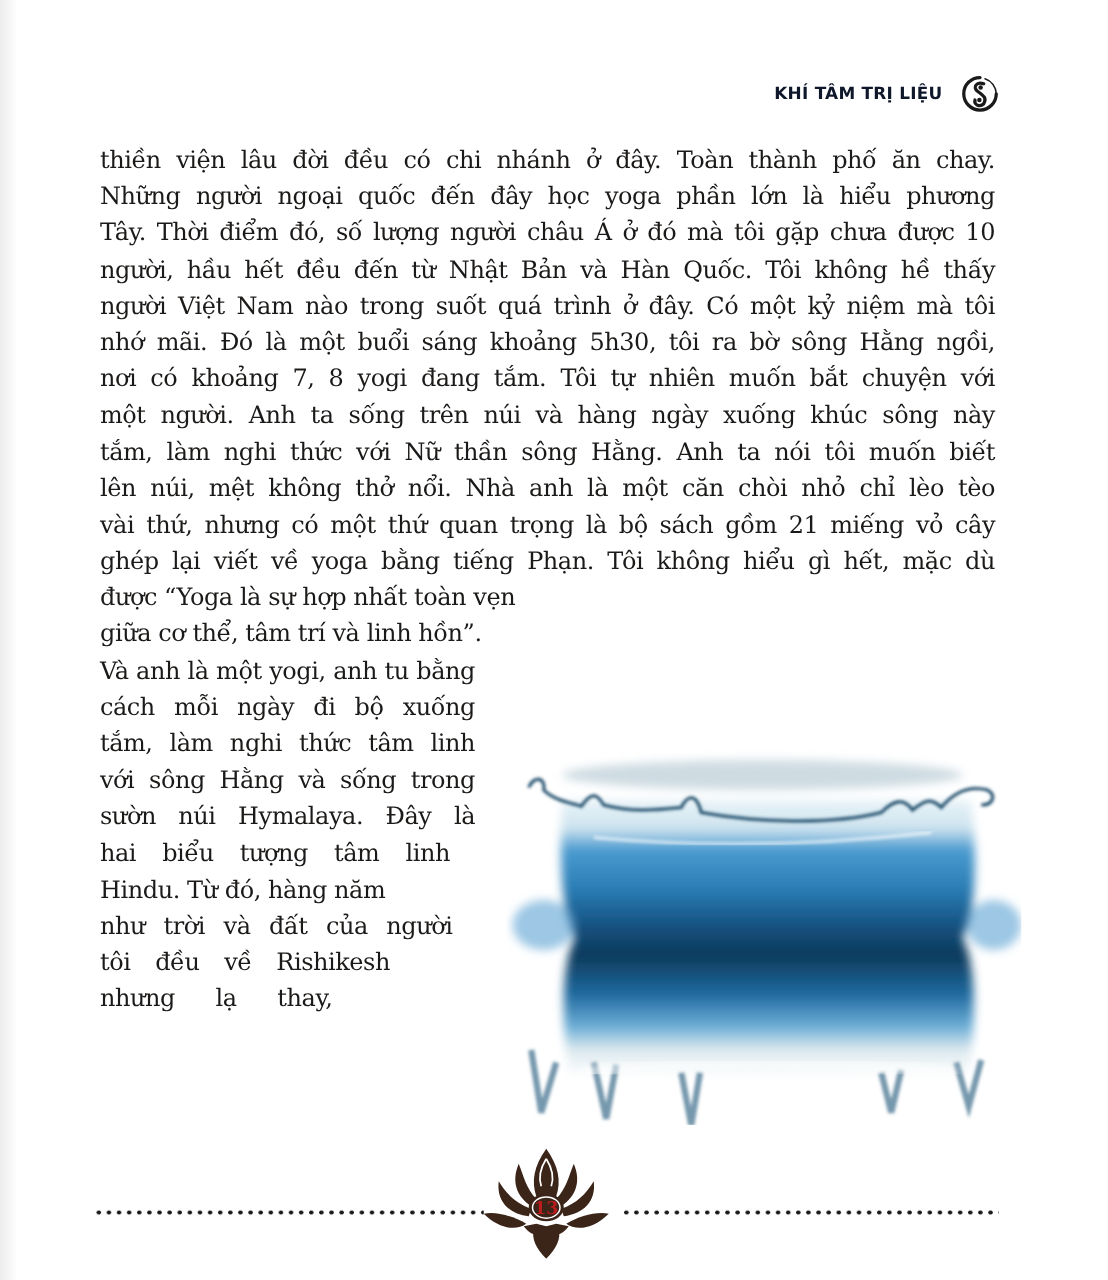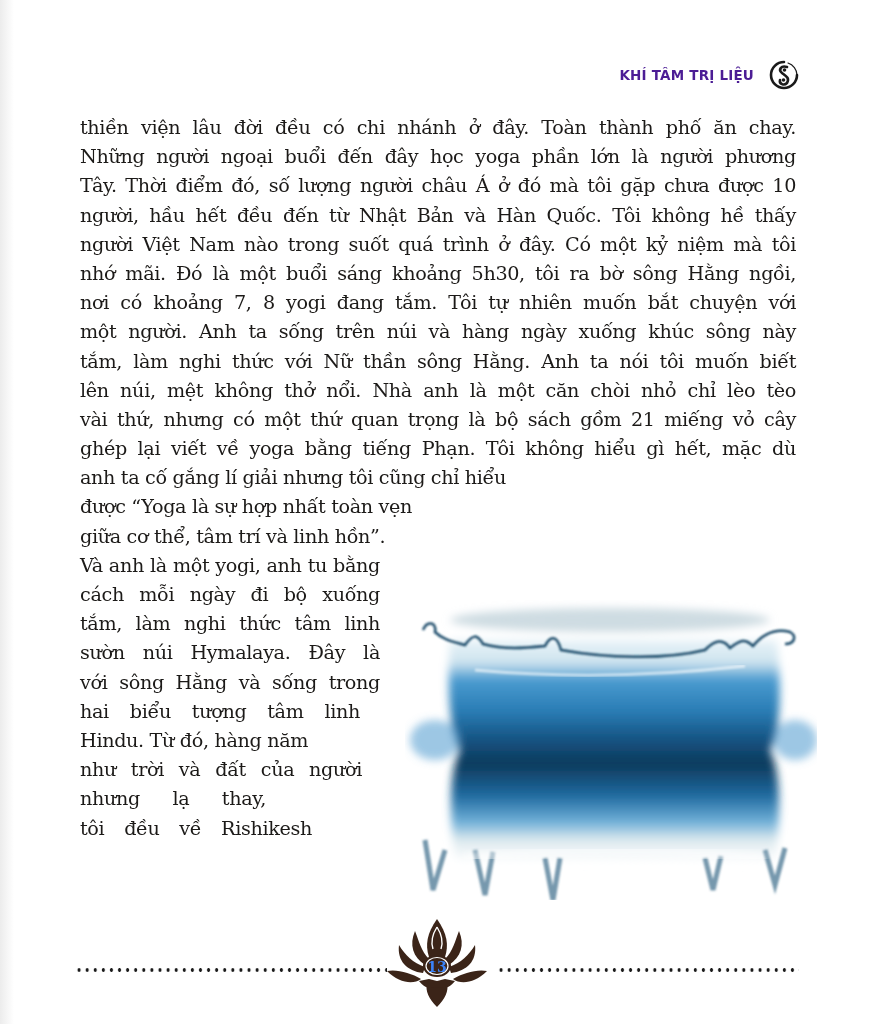--- a/index.html
+++ b/index.html
@@ -12,21 +12,21 @@
     .page-shadow {
       position: absolute; left: 0; top: 0; width: 14px; height: 1024px;
       background: linear-gradient(to right, #ececec, #ffffff);
     }
     .header {
       position: absolute; top: 58px; left: 560px; width: 240px; height: 34px;
       display: flex; align-items: center; justify-content: flex-end; gap: 14px;
     }
     .header-title {
       font-family: "DejaVu Sans", "Liberation Sans", sans-serif;
-      font-weight: bold; font-size: 13.5px; letter-spacing: 0.2px; color: #4c1d95;
+      font-weight: bold; font-size: 13.5px; letter-spacing: 0.2px; color: #0f172a;
     }
     .header-icon { width: 32px; height: 32px; }
 
     .body-text {
       position: absolute; left: 80px; top: 113px; width: 716px;
       font-size: 19.2px; line-height: 29.2px; letter-spacing: -0.35px;
     }
     .line { white-space: nowrap; height: 29.2px; }
     .line.full { text-align: justify; text-align-last: justify; }
     .line.narrow { width: 300px; text-align: justify; text-align-last: justify; }
@@ -45,65 +45,64 @@
       position: absolute; left: 497px; top: 967px; width: 302px; height: 6px;
       background-image: radial-gradient(circle, #1a1a1a 1.6px, transparent 1.9px);
       background-size: 8.1px 6px; background-repeat: repeat-x;
     }
     .lotus {
       position: absolute; left: 385px; top: 915px; width: 104px; height: 92px;
     }
     .page-number {
       position: absolute; left: 422px; top: 956px; width: 30px; height: 22px;
       text-align: center; font-family: "DejaVu Serif", serif; font-size: 14px;
-      font-weight: bold; color: #3b82f6; line-height: 22px;
+      font-weight: bold; color: #b91c1c; line-height: 22px;
     }
   </style>
 </head>
 <body>
 
 <div class="page-shadow"></div>
 
 <div class="header">
   <span class="header-title">KHÍ TÂM TRỊ LIỆU</span>
   <svg class="header-icon" viewBox="0 0 32 32">
     <path d="M16 3 A13 13 0 1 0 29 16" fill="none" stroke="#1a1a1a" stroke-width="2.6" stroke-linecap="round"></path>
     <path d="M29 16 A13 13 0 0 0 20 4" fill="none" stroke="#1a1a1a" stroke-width="1.2" stroke-linecap="round"></path>
     <path d="M19 8 C13 6 10 11 14 14 C18 17 22 19 19 24 C16 27 11 25 12 21" fill="none" stroke="#1a1a1a" stroke-width="2.6" stroke-linecap="round"></path>
     <circle cx="16.5" cy="11" r="1.8" fill="#1a1a1a"></circle>
     <circle cx="15.5" cy="21" r="1.8" fill="#1a1a1a"></circle>
   </svg>
 </div>
 
 <div class="body-text">
   <div class="line full">thiền viện lâu đời đều có chi nhánh ở đây. Toàn thành phố ăn chay.</div>
-  <div class="line full">Những người ngoại buổi đến đây học yoga phần lớn là người phương</div>
+  <div class="line full">Những người ngoại quốc đến đây học yoga phần lớn là hiểu phương</div>
   <div class="line full">Tây. Thời điểm đó, số lượng người châu Á ở đó mà tôi gặp chưa được 10</div>
   <div class="line full">người, hầu hết đều đến từ Nhật Bản và Hàn Quốc. Tôi không hề thấy</div>
   <div class="line full">người Việt Nam nào trong suốt quá trình ở đây. Có một kỷ niệm mà tôi</div>
   <div class="line full">nhớ mãi. Đó là một buổi sáng khoảng 5h30, tôi ra bờ sông Hằng ngồi,</div>
   <div class="line full">nơi có khoảng 7, 8 yogi đang tắm. Tôi tự nhiên muốn bắt chuyện với</div>
   <div class="line full">một người. Anh ta sống trên núi và hàng ngày xuống khúc sông này</div>
   <div class="line full">tắm, làm nghi thức với Nữ thần sông Hằng. Anh ta nói tôi muốn biết</div>
   <div class="line full">lên núi, mệt không thở nổi. Nhà anh là một căn chòi nhỏ chỉ lèo tèo</div>
   <div class="line full">vài thứ, nhưng có một thứ quan trọng là bộ sách gồm 21 miếng vỏ cây</div>
   <div class="line full">ghép lại viết về yoga bằng tiếng Phạn. Tôi không hiểu gì hết, mặc dù</div>
-  <div class="line left">anh ta cố gắng lí giải nhưng tôi cũng chỉ hiểu</div>
   <div class="line left">được “Yoga là sự hợp nhất toàn vẹn</div>
   <div class="line left">giữa cơ thể, tâm trí và linh hồn”.</div>
   <div class="line narrow">Và anh là một yogi, anh tu bằng</div>
   <div class="line narrow">cách mỗi ngày đi bộ xuống</div>
   <div class="line narrow">tắm, làm nghi thức tâm linh</div>
+  <div class="line narrow">với sông Hằng và sống trong</div>
   <div class="line narrow">sườn núi Hymalaya. Đây là</div>
-  <div class="line narrow">với sông Hằng và sống trong</div>
   <div class="line narrow" style="width:280px">hai biểu tượng tâm linh</div>
   <div class="line left">Hindu. Từ đó, hàng năm</div>
   <div class="line narrow" style="width:282px">như trời và đất của người</div>
+  <div class="line narrow" style="width:232px">tôi đều về Rishikesh</div>
   <div class="line narrow" style="width:186px">nhưng lạ thay,</div>
-  <div class="line narrow" style="width:232px">tôi đều về Rishikesh</div>
 </div>
 
 <svg class="splash" viewBox="0 0 412 300">
   <defs>
     <linearGradient id="wg" x1="0" y1="0" x2="0" y2="1">
       <stop offset="0" stop-color="#e8f3f8"></stop>
       <stop offset="0.10" stop-color="#cfe4ef"></stop>
       <stop offset="0.18" stop-color="#4a9bd0"></stop>
       <stop offset="0.32" stop-color="#2a7db5"></stop>
       <stop offset="0.46" stop-color="#14507e"></stop>

